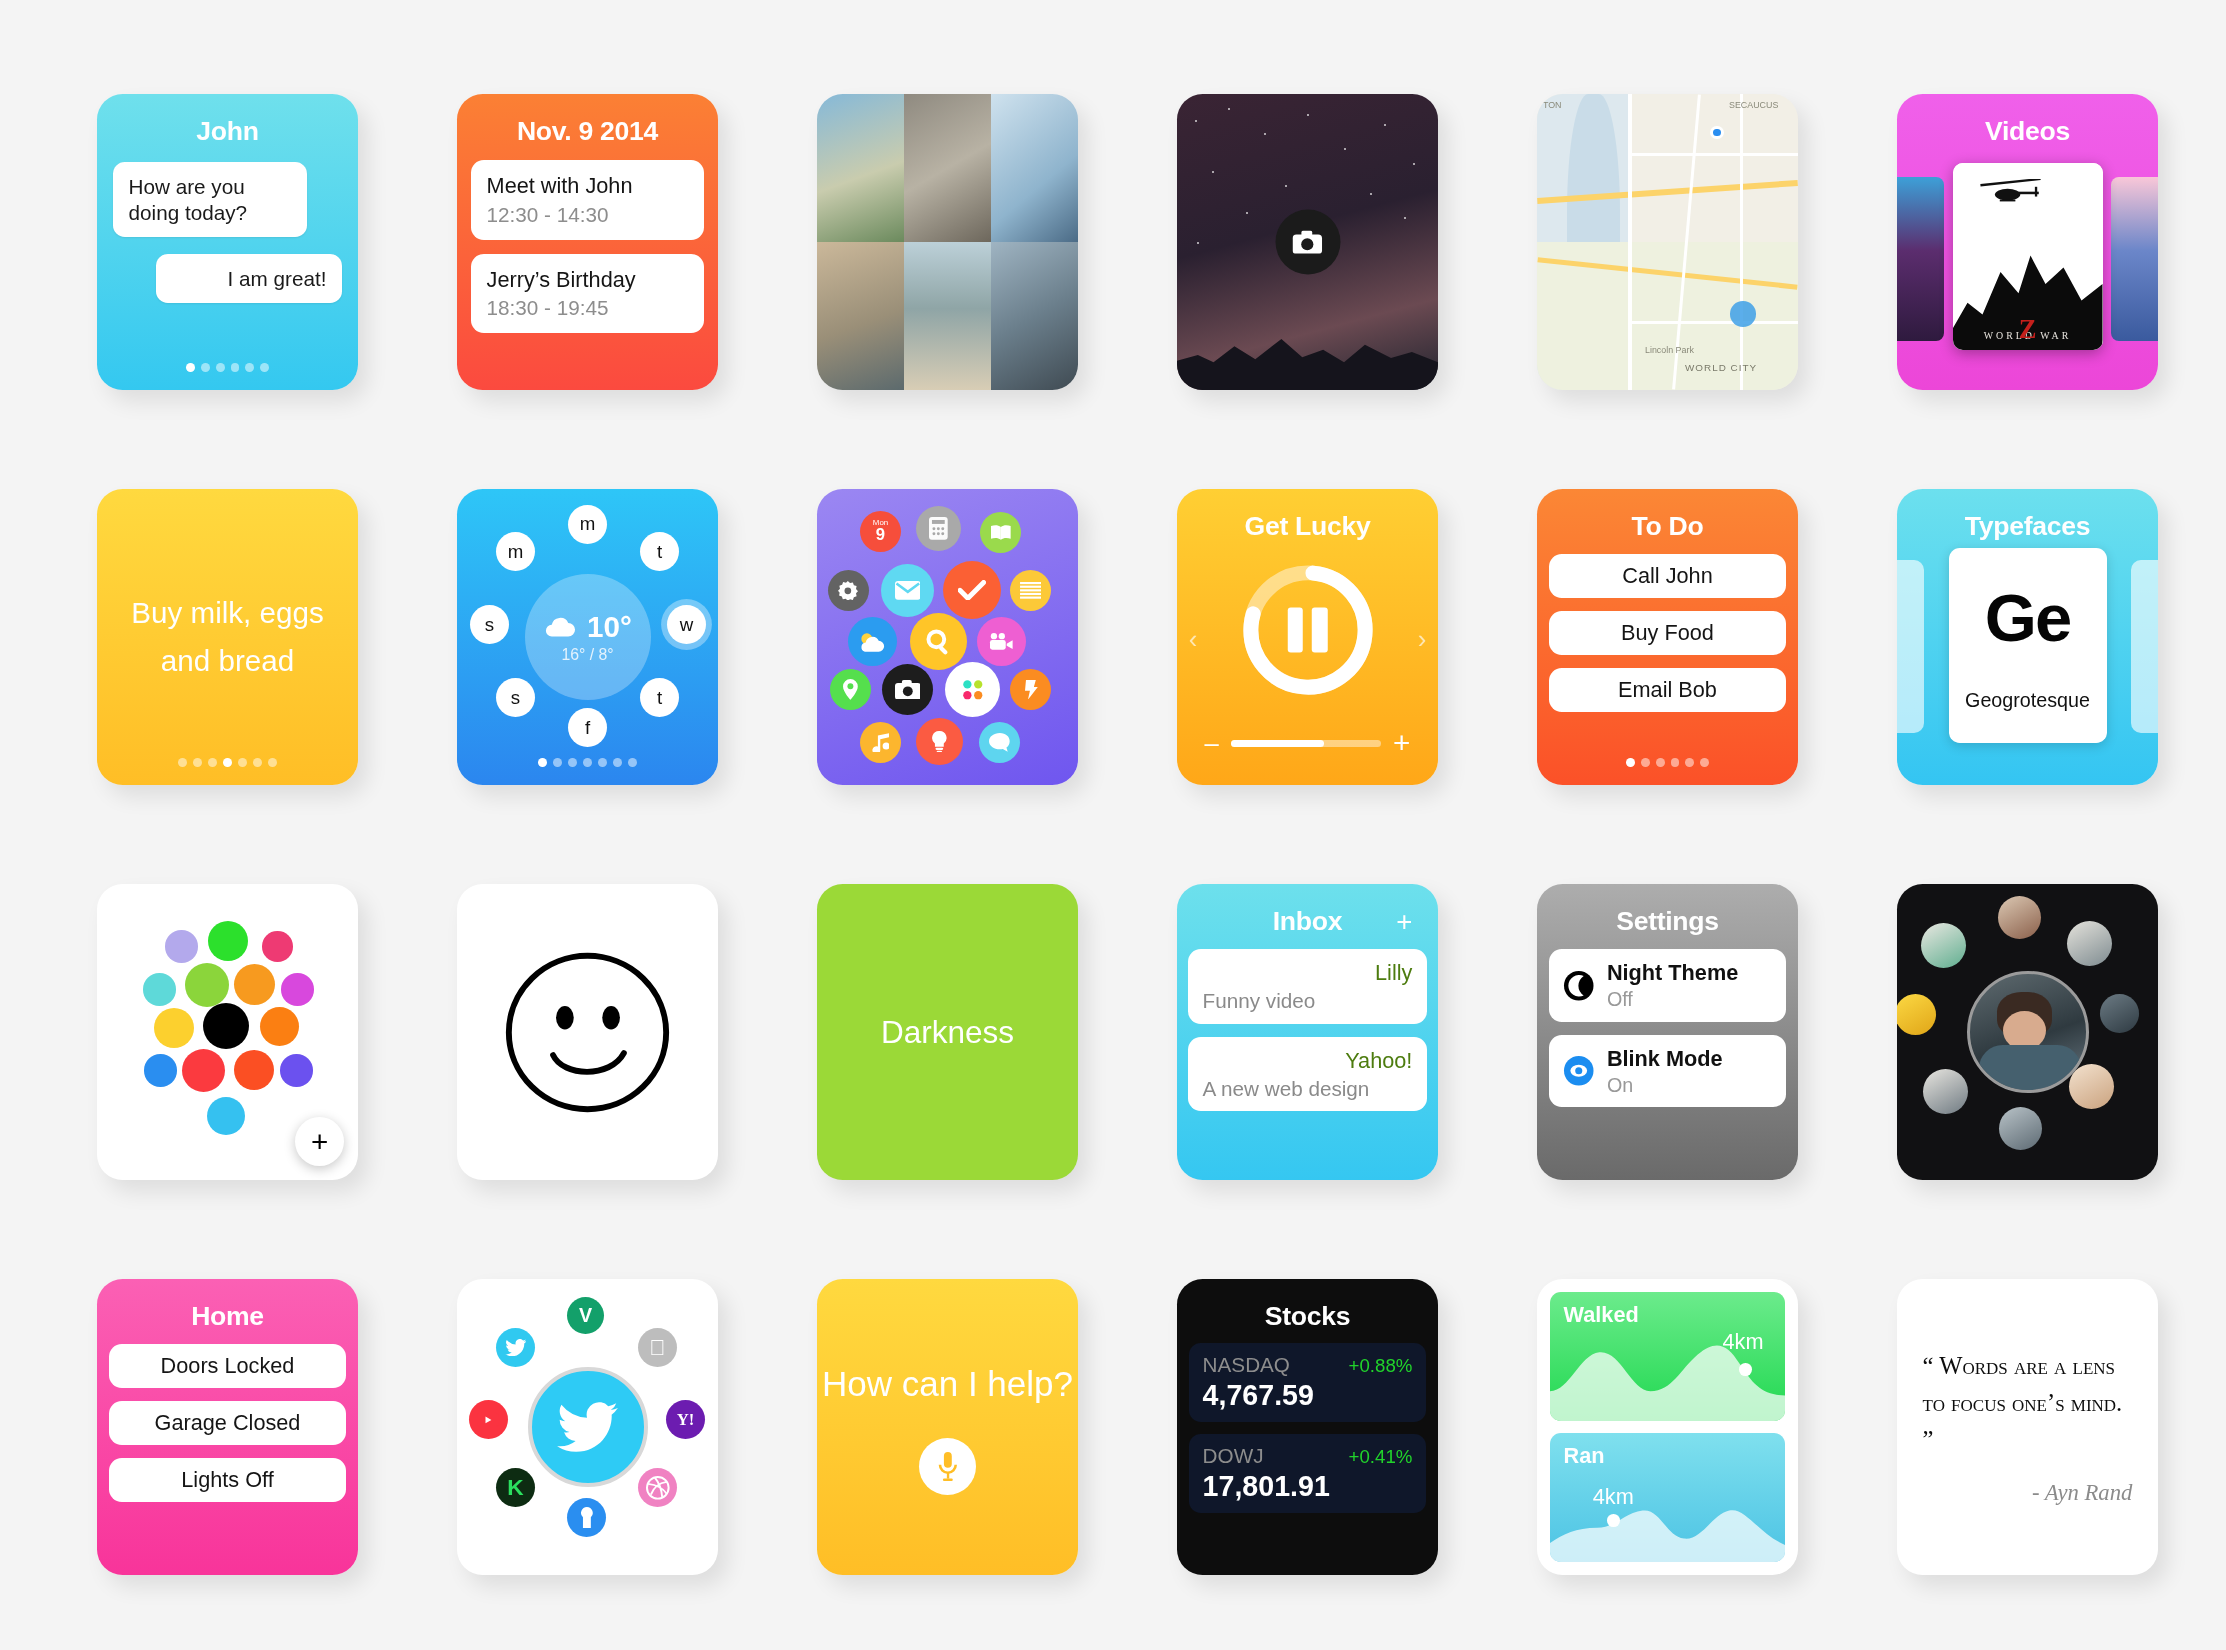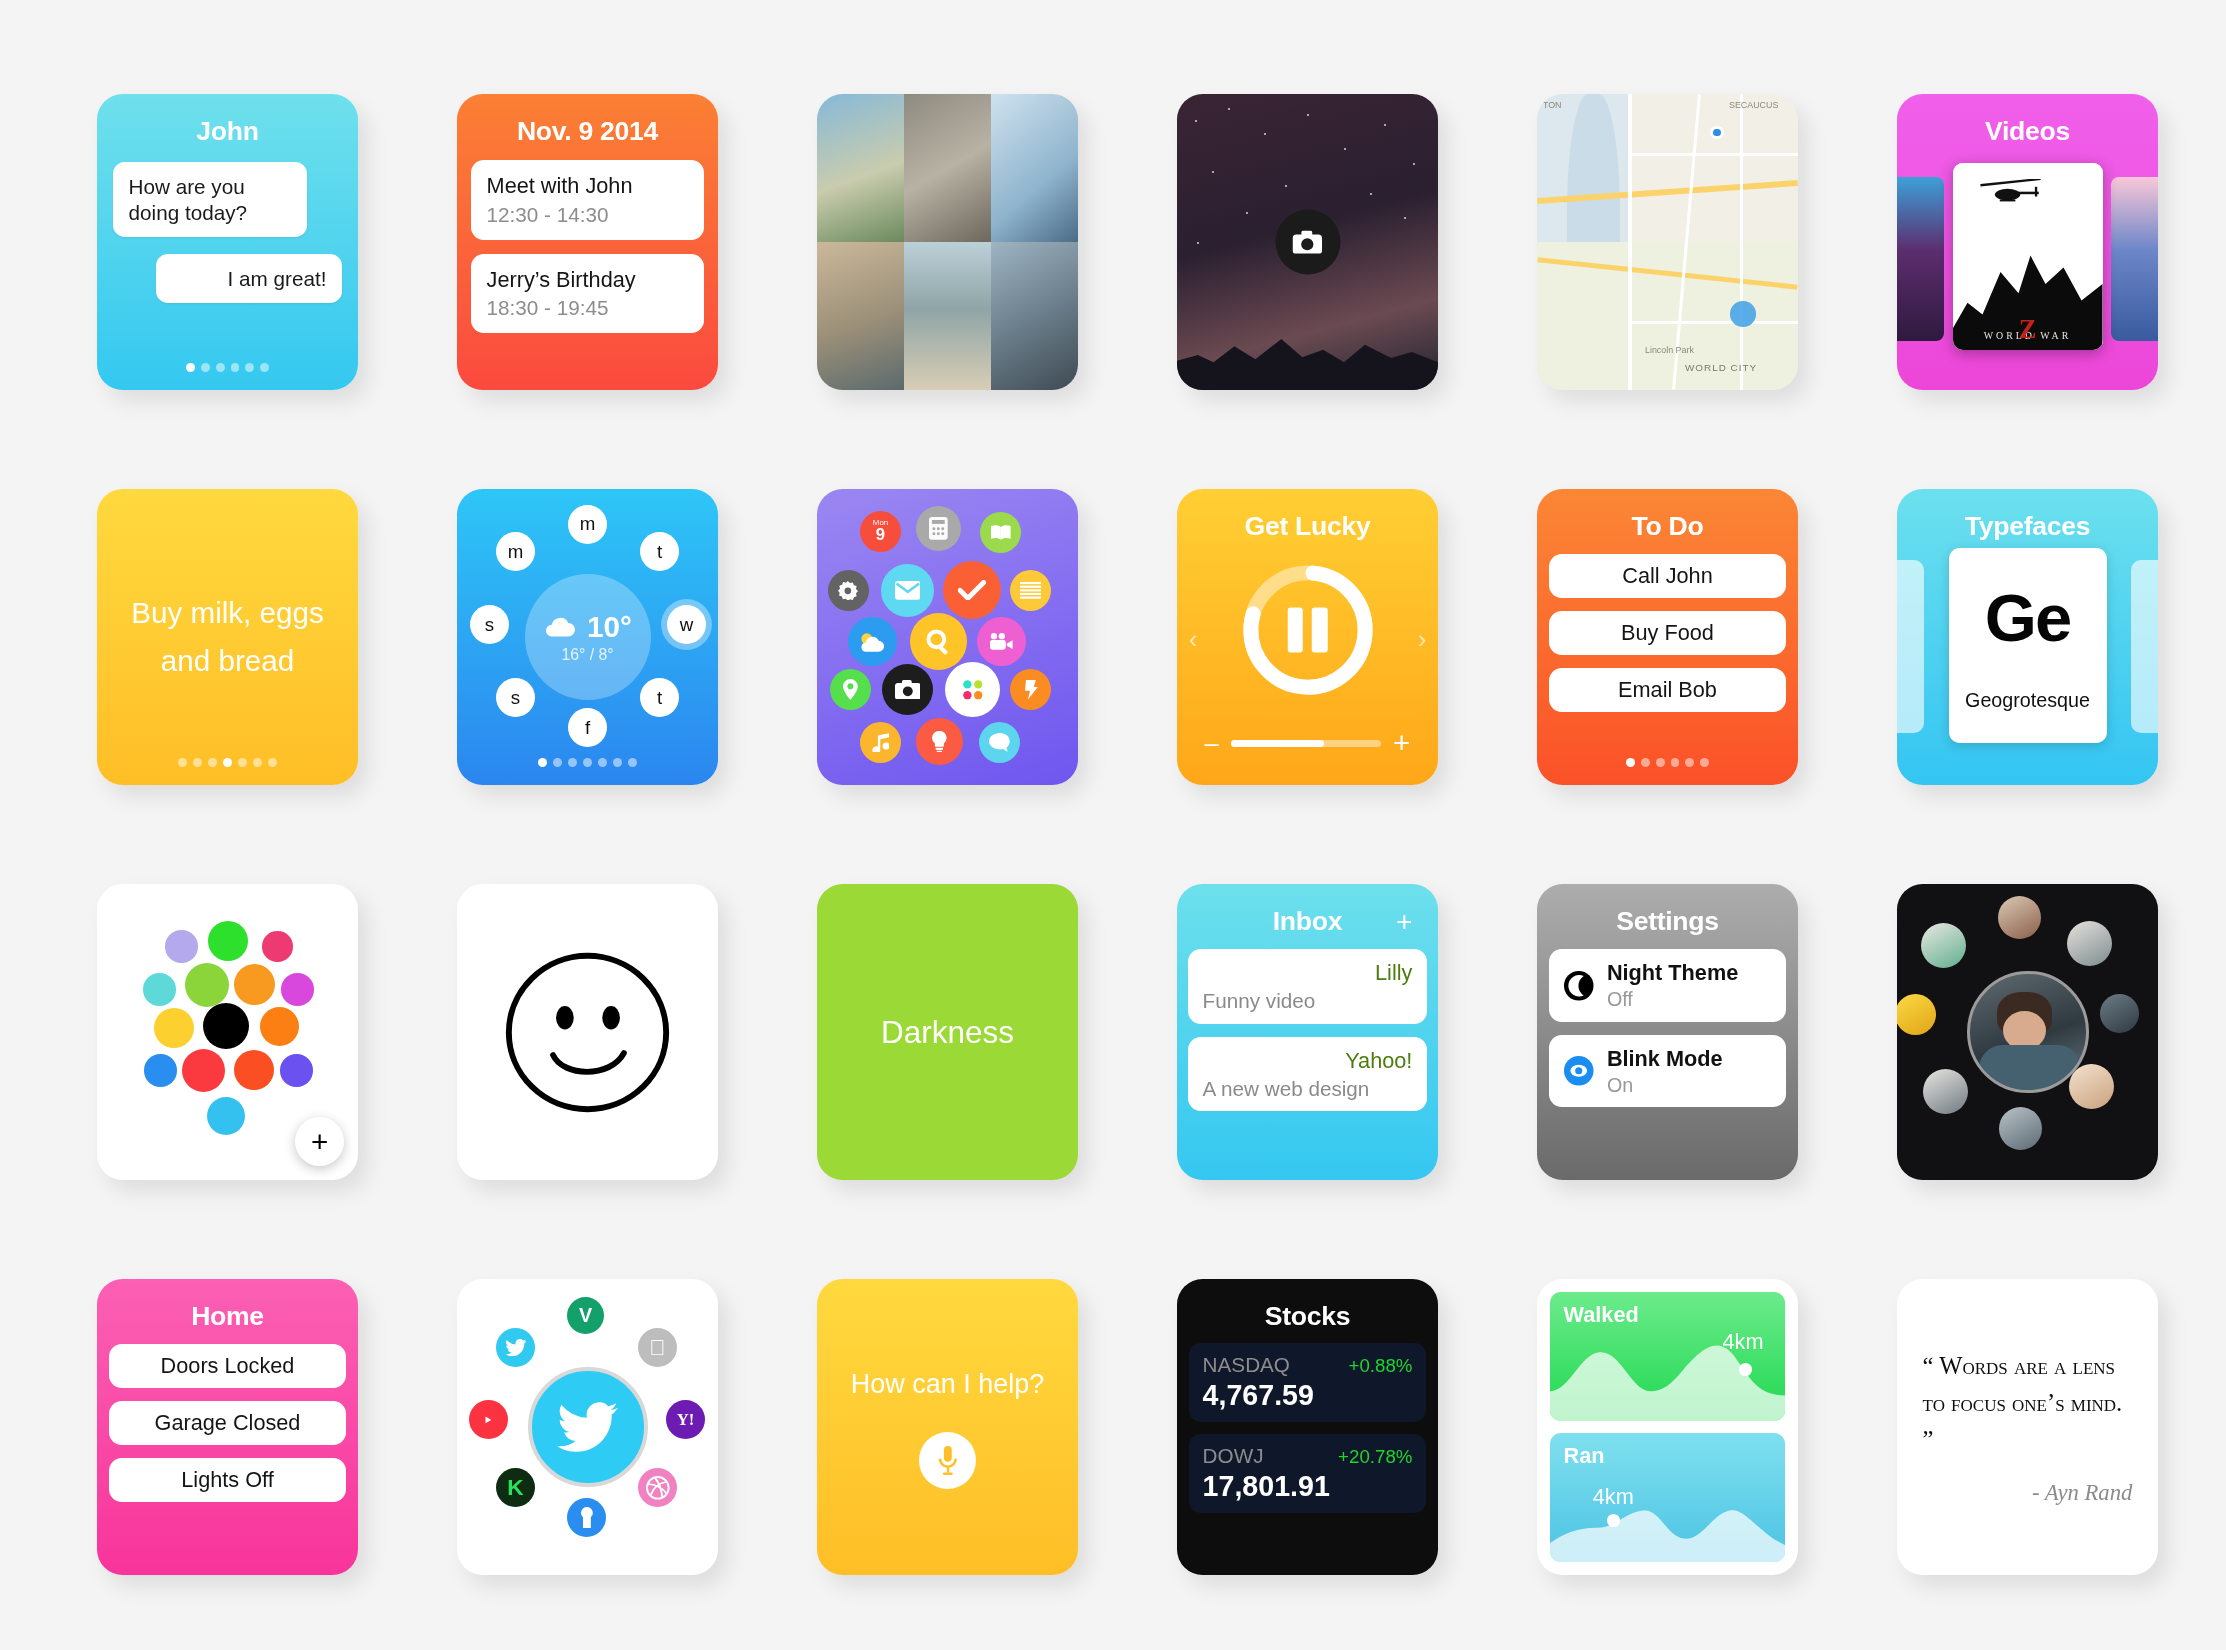--- a/index.html
+++ b/index.html
@@ -157,21 +157,21 @@
 
   
   .c-home { background: linear-gradient(180deg,#fb60b4 0%, #f8349a 100%); }
 
   
   .c-social { background:#fff; }
 
   
   .c-siri { background: linear-gradient(180deg,#ffd93f 0%, #ffbe26 100%);
             display:flex; flex-direction:column; align-items:center; justify-content:center; }
-  .c-siri p { color:#fff; font-size:27px; line-height:1.42; text-align:center; }
+  .c-siri p { color:#fff; font-size:35px; line-height:1.42; text-align:center; }
   .mic { margin-top:29.6px; width:57px; height:57px; border-radius:50%;
          background:#fff; display:flex; align-items:center; justify-content:center; }
 
   
   .c-stocks { background:#0d0d0d; }
   .strow { background:#0f172a; border-radius:11.8px; margin:11.8px 11.8px 0 11.8px; padding:9.9px 13.8px; }
   .st-top { display:flex; justify-content:space-between; align-items:baseline; }
   .st-sym { font-size:20.7px; color:#8d8d8d; }
   .st-chg { font-size:18.7px; color:#21d32b; }
   .st-val { font-size:28.6px; color:#fff; font-weight:bold; margin-top:2px; }
@@ -640,21 +640,21 @@
     <div class="strow">
       <div class="st-top">
         <span class="st-sym">NASDAQ</span>
         <span class="st-chg">+0.88%</span>
       </div>
       <div class="st-val">4,767.59</div>
     </div>
     <div class="strow">
       <div class="st-top">
         <span class="st-sym">DOWJ</span>
-        <span class="st-chg">+20.78%</span>
+        <span class="st-chg">+0.41%</span>
       </div>
       <div class="st-val">17,801.91</div>
     </div>
   </div>
 
   <div class="card c-act">
     <div class="actpanel" style="background:linear-gradient(180deg,#6ceb8c,#1fd84f)">
       <div class="act-lbl">Walked</div>
       <svg width="100%" height="100%" viewBox="0 0 239 120" preserveAspectRatio="none" style="position:absolute;bottom:0">
         <path d="M0 92 C20 92 30 58 50 56 C72 54 82 92 102 92 C124 92 132 72 150 58 C168 44 180 48 192 66 C206 86 216 96 239 96 L239 120 L0 120z" fill="rgba(255,255,255,0.72)"></path>

